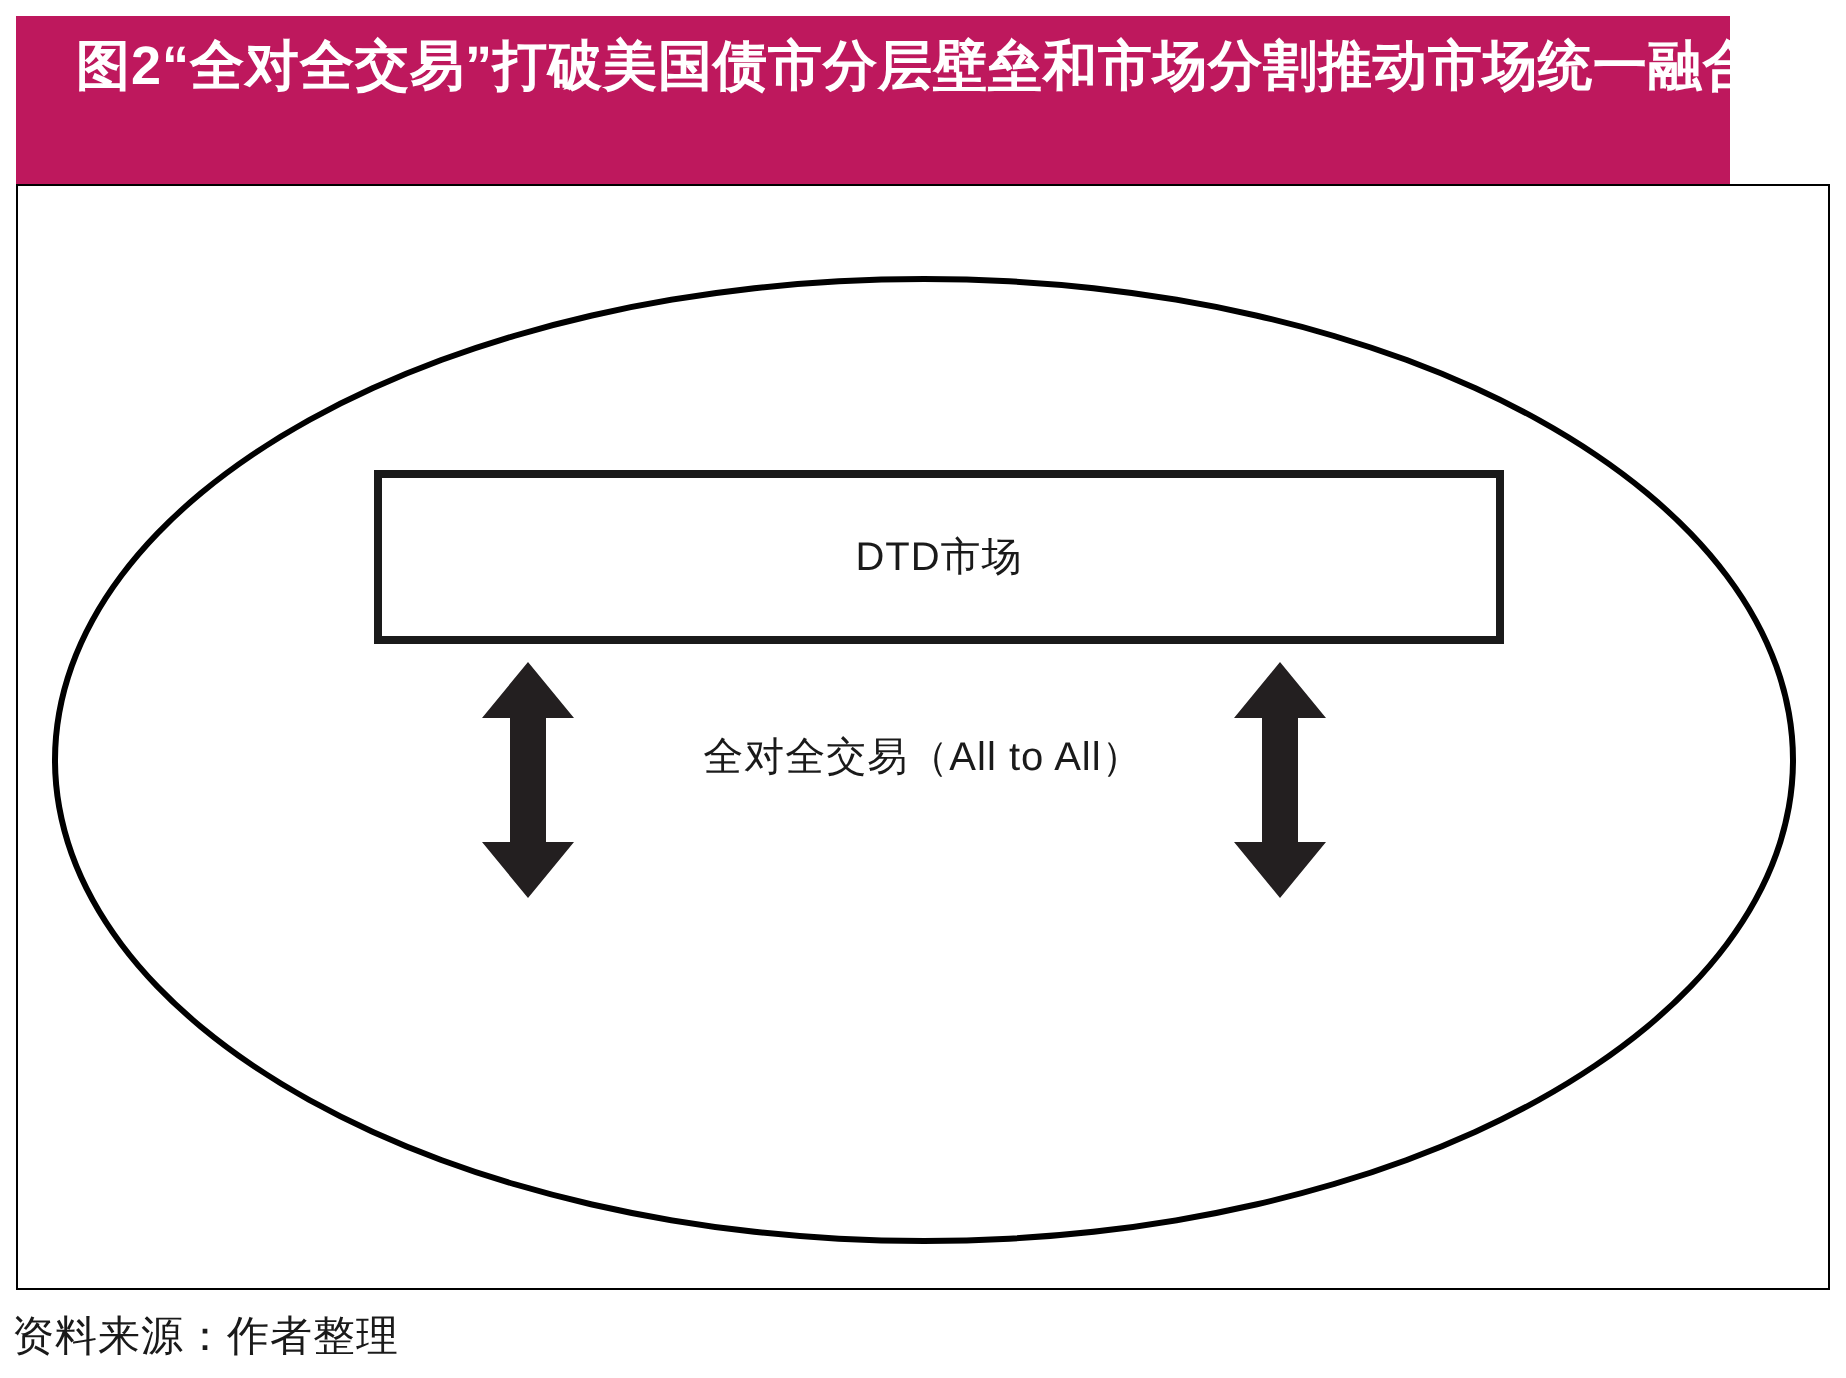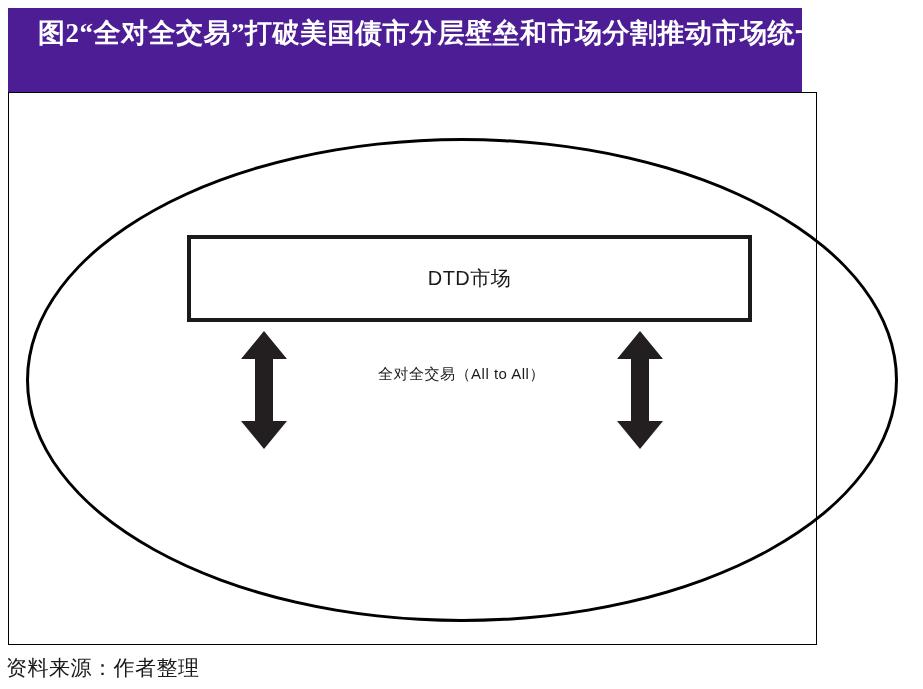--- a/index.html
+++ b/index.html
@@ -21,25 +21,24 @@
     top: 0;
     width: 923px;
     height: 689px;
   }
 
   
   #title-bar {
     position: absolute;
     left: 8px;
     top: 8px;
-    width: 794px;
+    width: 857px;
     height: 84px;
-    background: #4c1d95;
+    background: #be185d;
     box-sizing: border-box;
-    font-family: Liberation Serif, serif;
   }
   #title-text {
     position: absolute;
     left: 30px;
     top: 6px;
     width: 860px;
     color: #ffffff;
     font-size: 27px;
     font-weight: bold;
     line-height: 38px;
@@ -50,21 +49,21 @@
   }
   #title-text .lead {
     margin-left: -80px;
   }
 
   
   #chart-frame {
     position: absolute;
     left: 8px;
     top: 92px;
-    width: 809px;
+    width: 907px;
     height: 553px;
     border: 1px solid #000000;
     box-sizing: border-box;
     background: #ffffff;
   }
 
   #diagram-canvas {
     position: absolute;
     left: 0;
     top: 0;
@@ -114,21 +113,21 @@
     white-space: nowrap;
   }
 
   
   #middle-caption {
     position: absolute;
     left: 0;
     top: 272px;
     width: 905px;
     text-align: center;
-    font-size: 15px;
+    font-size: 20px;
     color: #1a1a1a;
     letter-spacing: 0.5px;
     white-space: nowrap;
   }
 
   
   .arrow-double {
     position: absolute;
     width: 46px;
     height: 118px;

